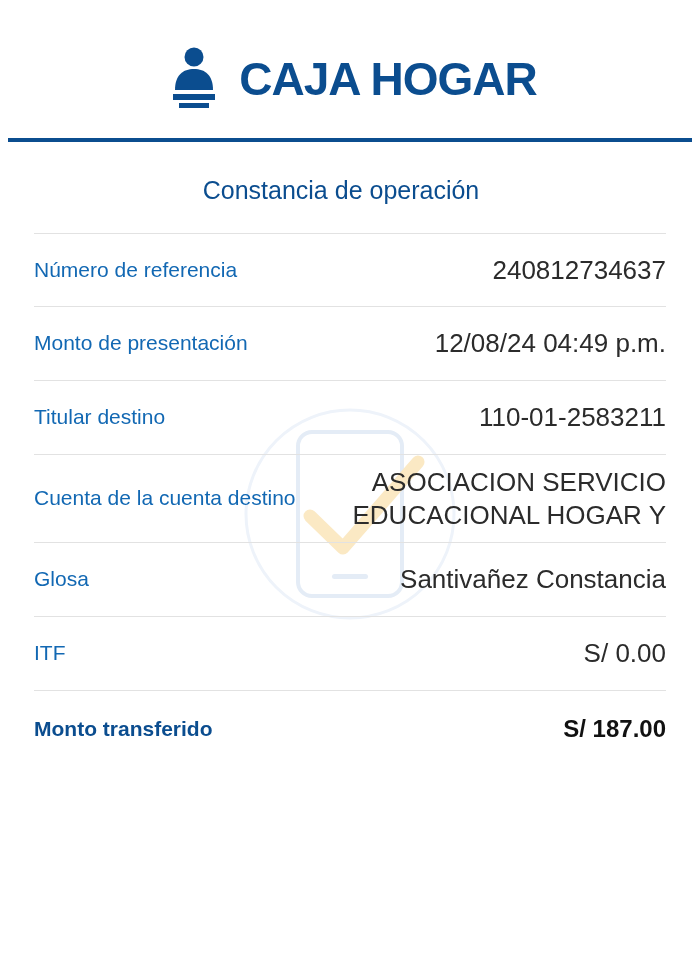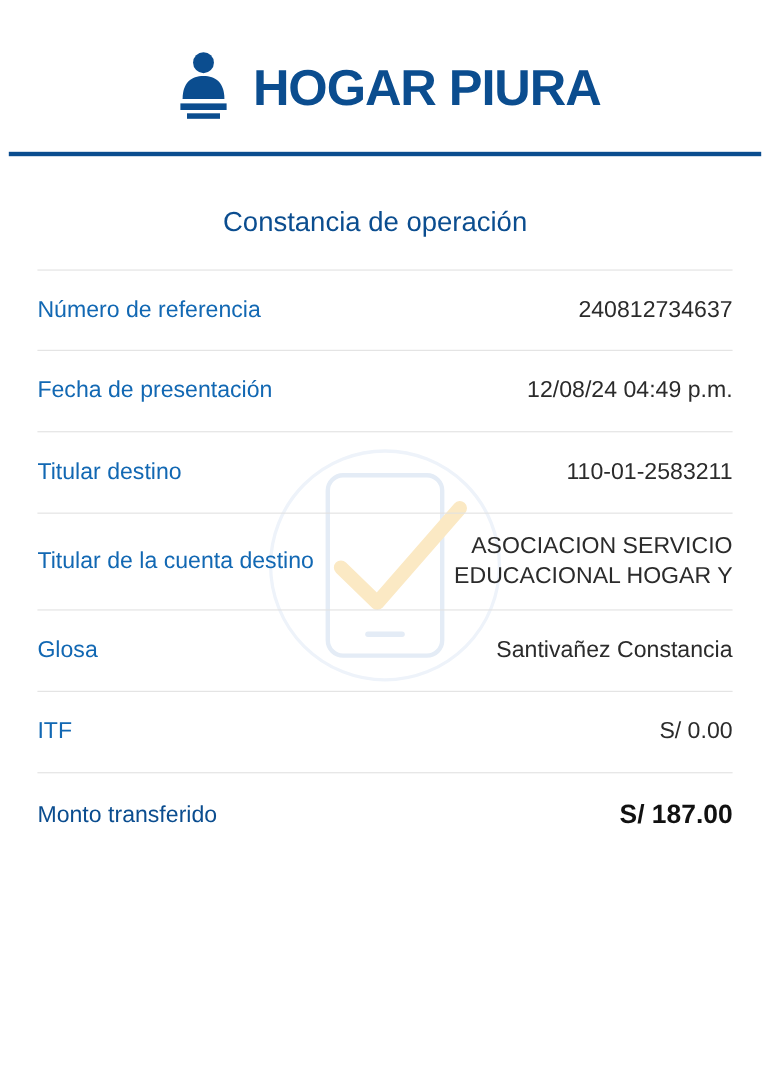--- a/index.html
+++ b/index.html
@@ -71,21 +71,20 @@
     margin: 0 8px;
   }
   .doc-title {
     position: relative;
     z-index: 2;
     text-align: center;
     color: #0b4d8f;
     font-size: 25px;
     padding: 34px 18px 28px 0;
     font-weight: normal;
-    margin-top: 12px;
   }
   
   .rows {
     position: relative;
     z-index: 2;
     padding: 0 34px;
   }
   .row {
     display: flex;
     align-items: center;
@@ -100,33 +99,33 @@
   }
   .row-label {
     color: #1268b3;
     font-size: 21px;
     line-height: 1.25;
     flex: 0 1 auto;
     text-align: right;
   }
   .row-value {
     color: #2b2b2b;
-    font-size: 21px;
+    font-size: 26px;
     line-height: 1.25;
     text-align: right;
     flex: 0 1 auto;
     white-space: pre-line;
   }
   .row.total {
     border-bottom: none;
     min-height: 76px;
   }
   .row.total .row-label {
     color: #0b4d8f;
-    font-weight: normal;
+    font-weight: bold;
     font-size: 21px;
   }
   .row.total .row-value {
     color: #111111;
     font-weight: bold;
     font-size: 24px;
   }
   .row.tall {
     min-height: 88px;
   }
@@ -148,49 +147,49 @@
   <div class="header">
     <div class="logo-wrap">
       <span class="logo-mark">
         <svg viewBox="0 0 62 66" width="62" height="66" xmlns="http://www.w3.org/2000/svg">
           <circle cx="31" cy="11" r="9.5" fill="#0b4d8f"></circle>
           <path d="M12 44 C12 29 20 23 31 23 C42 23 50 29 50 44 Z" fill="#0b4d8f"></path>
           <rect x="10" y="48" width="42" height="6" fill="#0b4d8f"></rect>
           <rect x="16" y="57" width="30" height="5" fill="#0b4d8f"></rect>
         </svg>
       </span>
-      <span class="logo-text">HOGAR PIURA</span>
+      <span class="logo-text">CAJA HOGAR</span>
     </div>
   </div>
 
   <div class="rule"></div>
 
   <div class="doc-title">Constancia de operación</div>
 
   <div class="rows">
 
     <div class="row">
       <span class="row-label">Número de referencia</span>
       <span class="row-value">240812734637</span>
     </div>
 
 
     <div class="row">
-      <span class="row-label">Fecha de presentación</span>
+      <span class="row-label">Monto de presentación</span>
       <span class="row-value">12/08/24 04:49 p.m.</span>
     </div>
 
 
     <div class="row">
       <span class="row-label">Titular destino</span>
       <span class="row-value">110-01-2583211</span>
     </div>
 
     <div class="row tall">
-      <span class="row-label">Titular de la cuenta destino</span>
+      <span class="row-label">Cuenta de la cuenta destino</span>
       <span class="row-value">ASOCIACION SERVICIO
 EDUCACIONAL HOGAR Y</span>
     </div>
 
     <div class="row">
       <span class="row-label">Glosa</span>
       <span class="row-value">Santivañez Constancia</span>
     </div>
 
     <div class="row">

